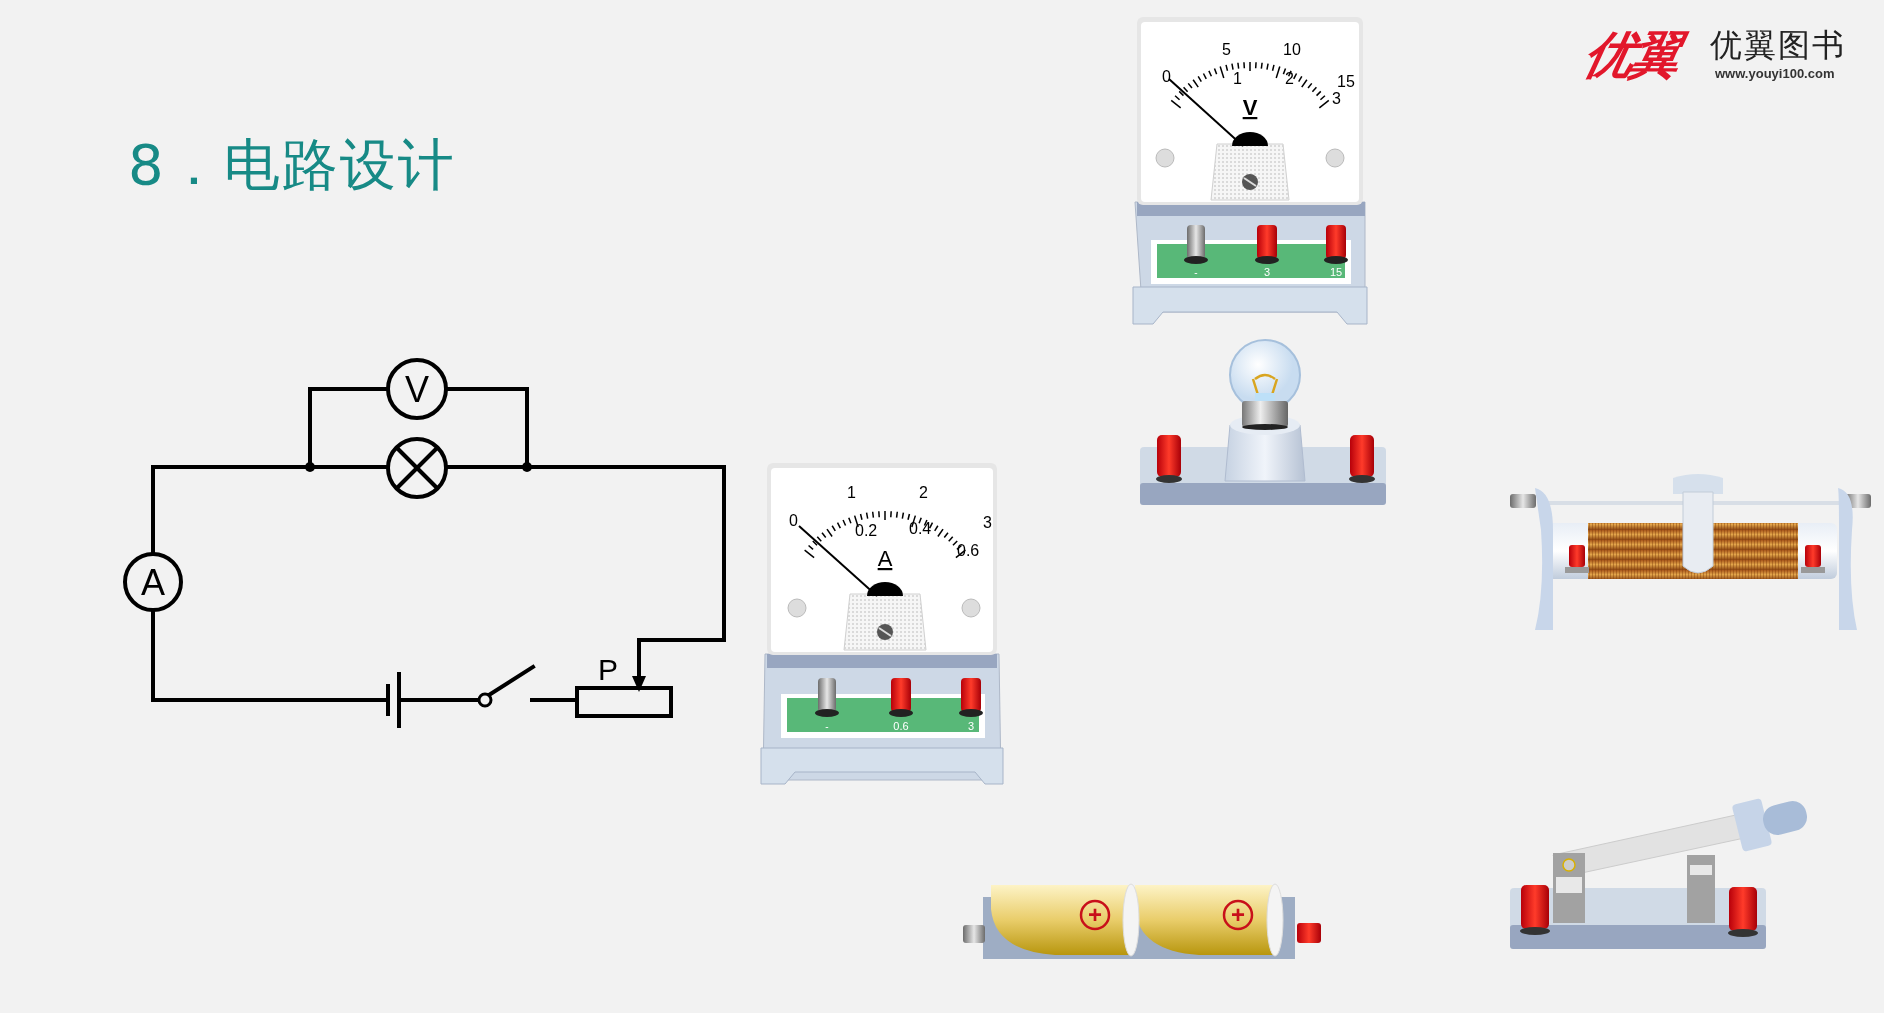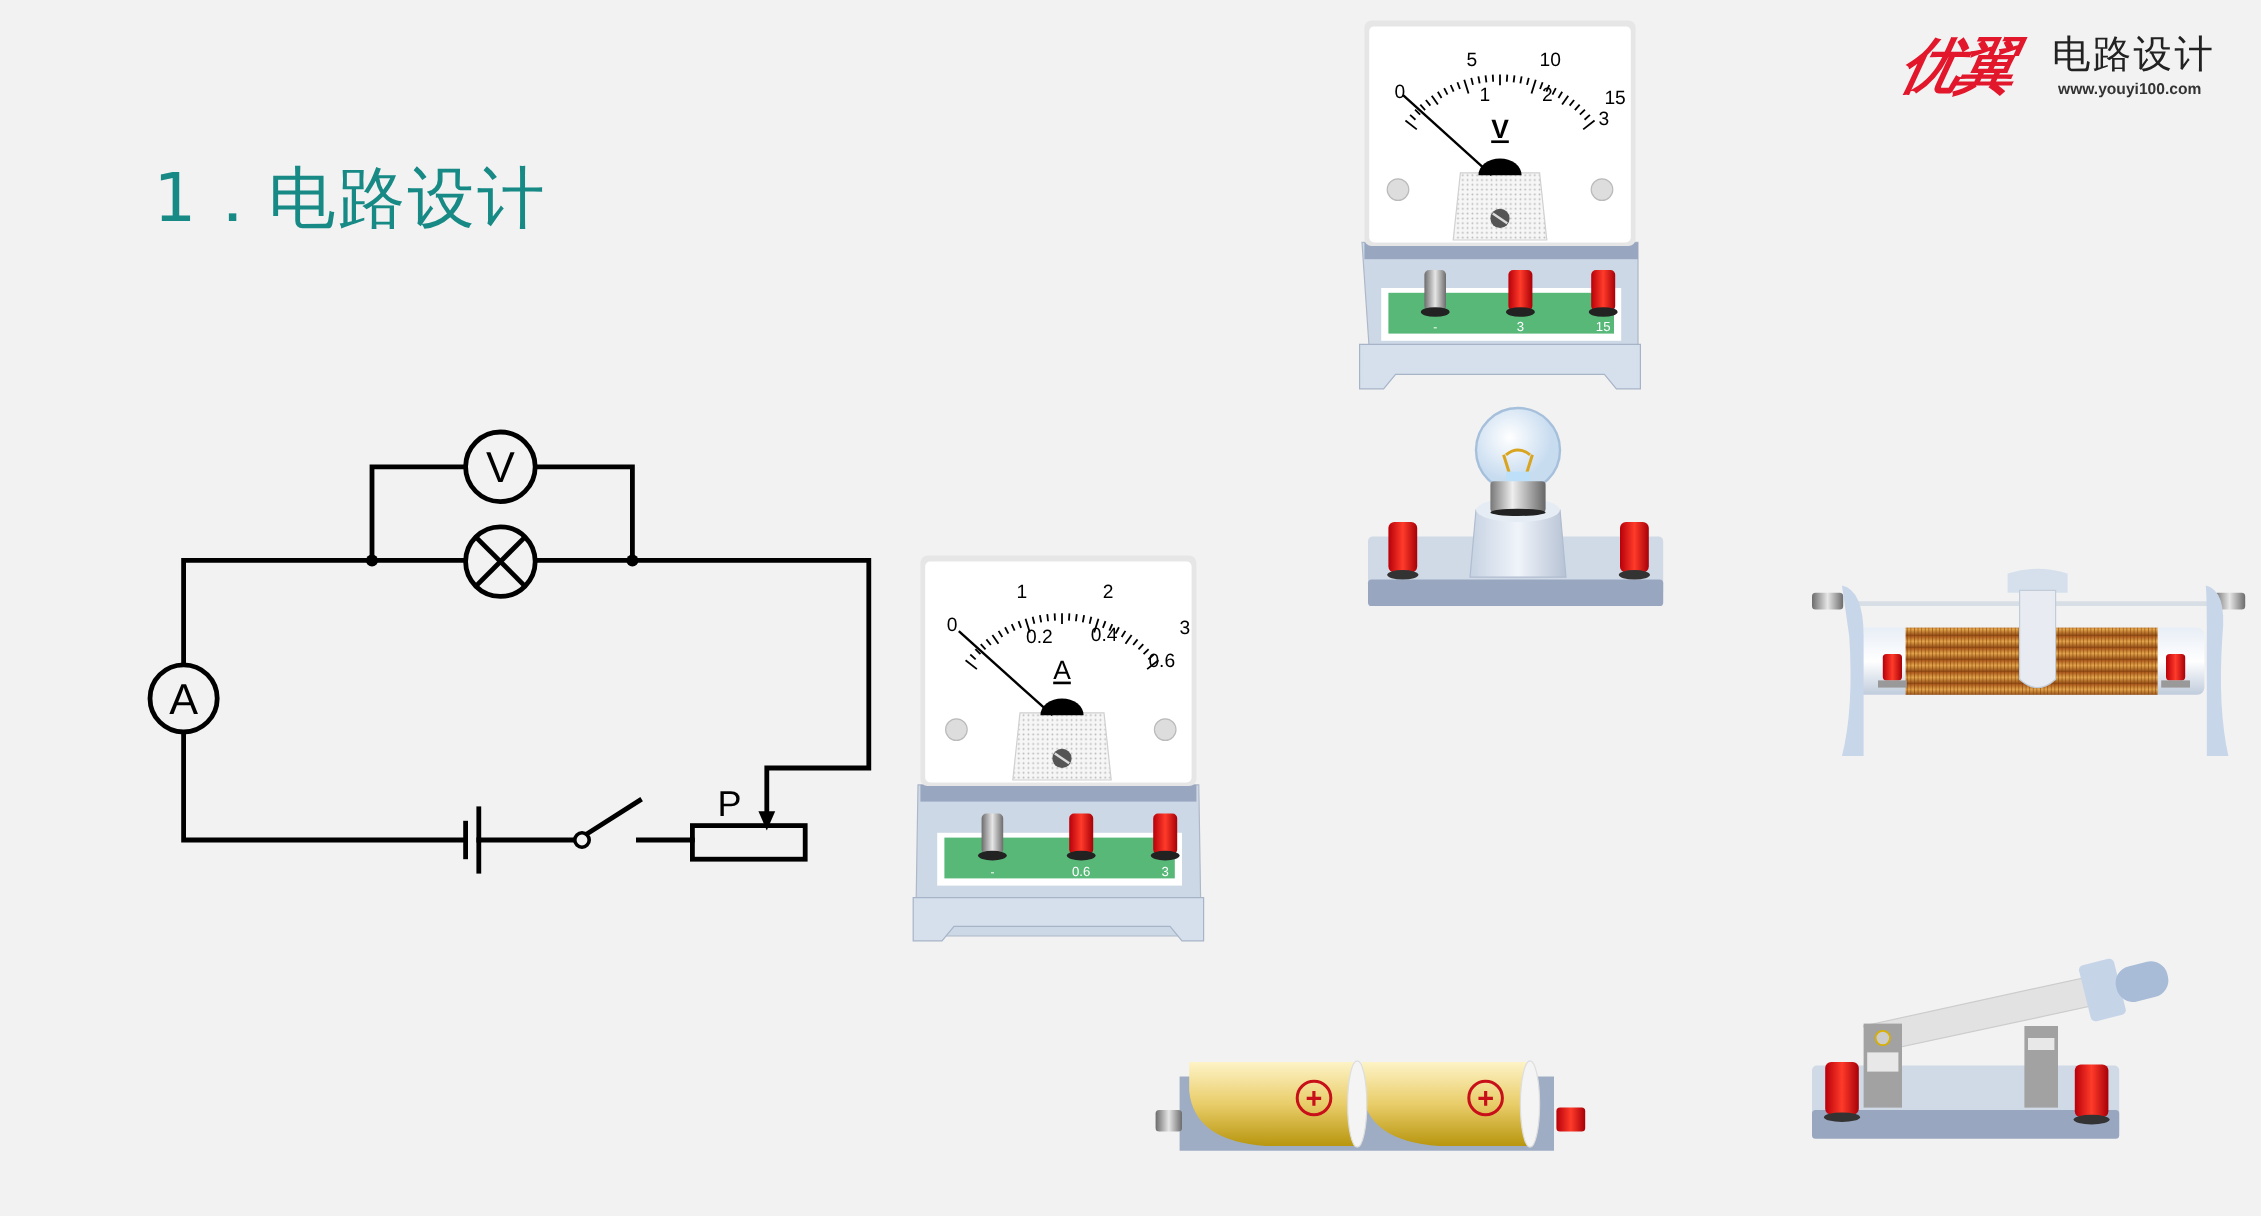--- a/index.html
+++ b/index.html
@@ -8,25 +8,25 @@
   #title { left:128px; top:128px; font-family:"DejaVu Sans", sans-serif; font-size:56px; color:#178a86; letter-spacing:2px; white-space:pre; }
   #logo { left:1585px; top:22px; width:290px; height:62px; }
   .logo-mark { position:absolute; left:0; top:0; font-family:"DejaVu Sans", sans-serif; font-weight:bold; font-style:italic; font-size:50px; color:#e2172b; letter-spacing:-4px; transform:skewX(-12deg); }
   .logo-name { position:absolute; left:125px; top:2px; font-family:"DejaVu Sans", sans-serif; font-size:32px; color:#222; letter-spacing:2px; }
   .logo-url { position:absolute; left:130px; top:44px; font-size:13px; color:#333;font-weight:bold; }
   svg text { font-family:"Liberation Sans", sans-serif; }
 </style>
 </head>
 <body>
 
-<div id="title" class="abs">1．电路设计</div>
+<div id="title" class="abs">8．电路设计</div>
 
 <div id="logo" class="abs">
   <span class="logo-mark">优翼</span>
-  <span class="logo-name">电路设计</span>
+  <span class="logo-name">优翼图书</span>
   <span class="logo-url">www.youyi100.com</span>
 </div>
 
 <svg class="abs" style="left:0;top:0" width="800" height="760">
   <g stroke="#000" stroke-width="4" fill="none" stroke-linecap="square">
 
     <path d="M153 554 V467 H388"></path>
     <path d="M446 467 H724 V640 H639 V688"></path>
 
     <path d="M310 467 V389 H388 M446 389 H527 V467"></path>

